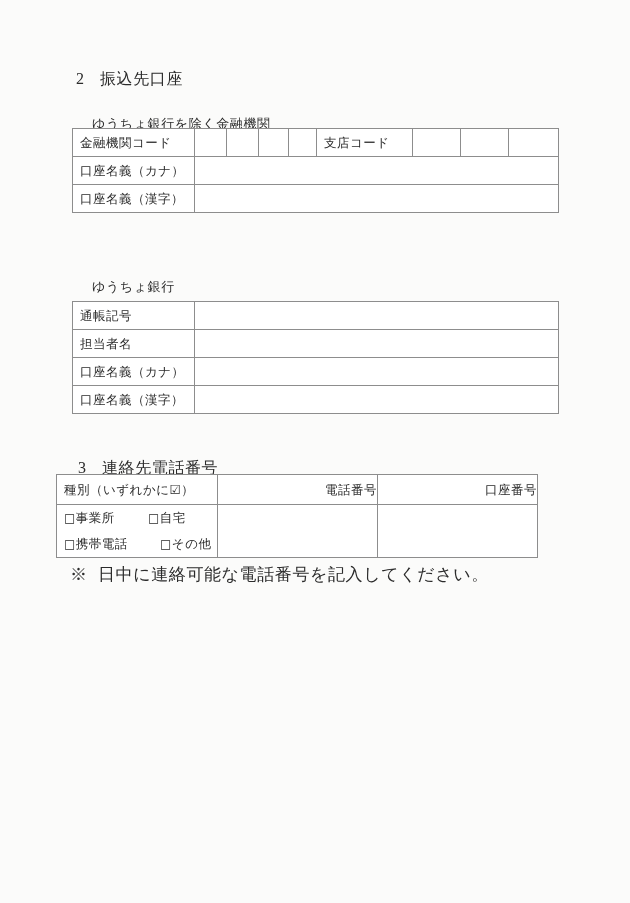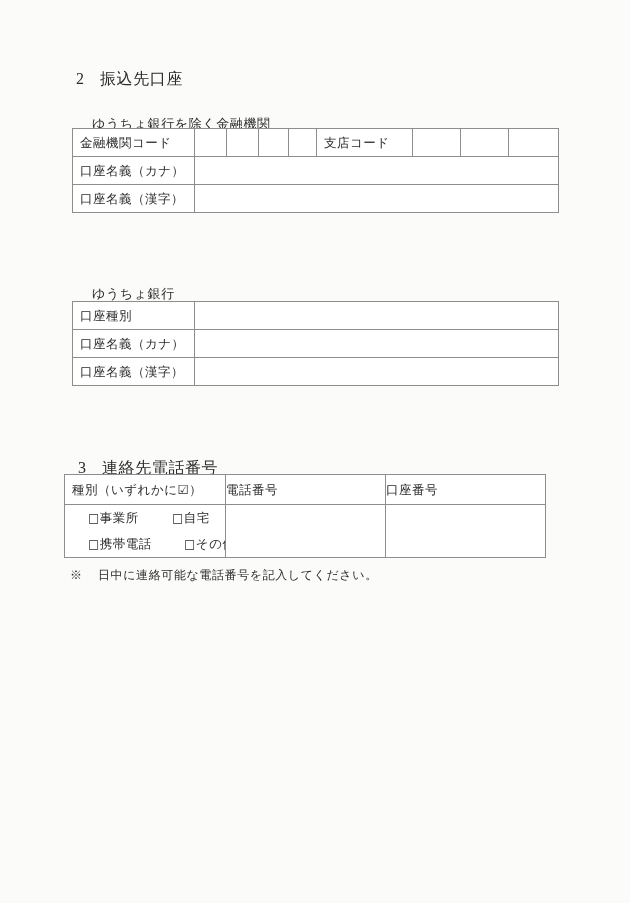--- a/index.html
+++ b/index.html
@@ -69,21 +69,21 @@
   }
   table.form td.blank {
     padding: 0;
   }
 
   
   table.tel td {
     height: 30px;
   }
   table.tel td.hdr {
-    text-align: left;
+    text-align: right;
     padding: 0;
   }
   table.tel td.kind-hdr {
     text-align: left;
     padding-left: 7px;
   }
   td.kind-cell {
     height: 62px;
     padding: 0 0 0 12px;
     vertical-align: middle;
@@ -93,29 +93,28 @@
     align-items: center;
     line-height: 26px;
     font-size: 12.5px;
     letter-spacing: 0.5px;
   }
   .kind-row .opt {
     white-space: nowrap;
   }
   .kind-row .opt.first {
     min-width: 84px;
-    margin-left: 16px;
   }
   .kind-row.r2 .opt.first {
     min-width: 96px;
   }
 
   .note {
     position: absolute;
-    font-size: 12px;
+    font-size: 17px;
     line-height: 18px;
     letter-spacing: 0.6px;
     white-space: nowrap;
   }
   .note .mark {
     display: inline-block;
     min-width: 28px;
   }
 
   .cbox { font-family: "DejaVu Sans", sans-serif; font-size: 12px; }
@@ -164,48 +163,52 @@
         <td class="blank" colspan="8"></td>
       </tr>
 
       <tr>
         <td>口座名義（漢字）</td>
         <td class="blank" colspan="8"></td>
       </tr>
     </tbody>
   </table>
 
-  <div class="sub-head" style="left:92px; top:285px;">ゆうちょ銀行</div>
+  <div class="sub-head" style="left:92px; top:278px;">ゆうちょ銀行</div>
 
   <table class="form" style="left:72px; top:301px; width:486px;">
     <colgroup>
       <col style="width:122px">
       <col style="width:364px">
     </colgroup>
     <tbody>
       <tr>
-        <td>口座種別</td>
+        <td>通帳記号</td>
+        <td class="blank"></td>
+      </tr>
+      <tr>
+        <td>担当者名</td>
         <td class="blank"></td>
       </tr>
       <tr>
         <td>口座名義（カナ）</td>
         <td class="blank"></td>
       </tr>
       <tr>
         <td>口座名義（漢字）</td>
         <td class="blank"></td>
       </tr>
     </tbody>
   </table>
 
   <div class="sec-head" style="left:78px; top:451px;margin-top:8px;">
     <span class="sec-num">3</span><span>連絡先電話番号</span>
   </div>
 
-  <table class="form tel" style="left:64px; top:474px; width:481px;">
+  <table class="form tel" style="left:56px; top:474px; width:481px;">
     <colgroup>
       <col style="width:161px">
       <col style="width:160px">
       <col style="width:160px">
     </colgroup>
     <tbody>
       <tr>
         <td class="kind-hdr">種別（いずれかに☑）</td>
         <td class="hdr">電話番号</td>
         <td class="hdr">口座番号</td>

